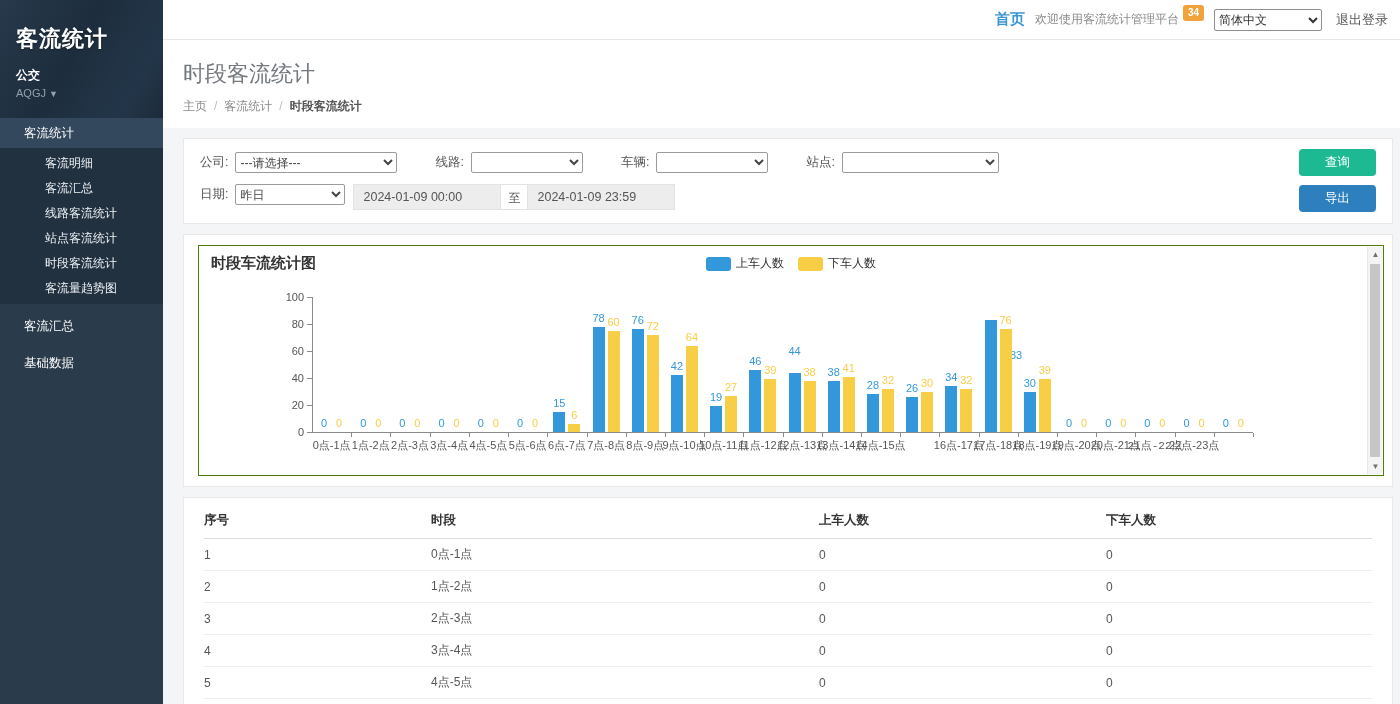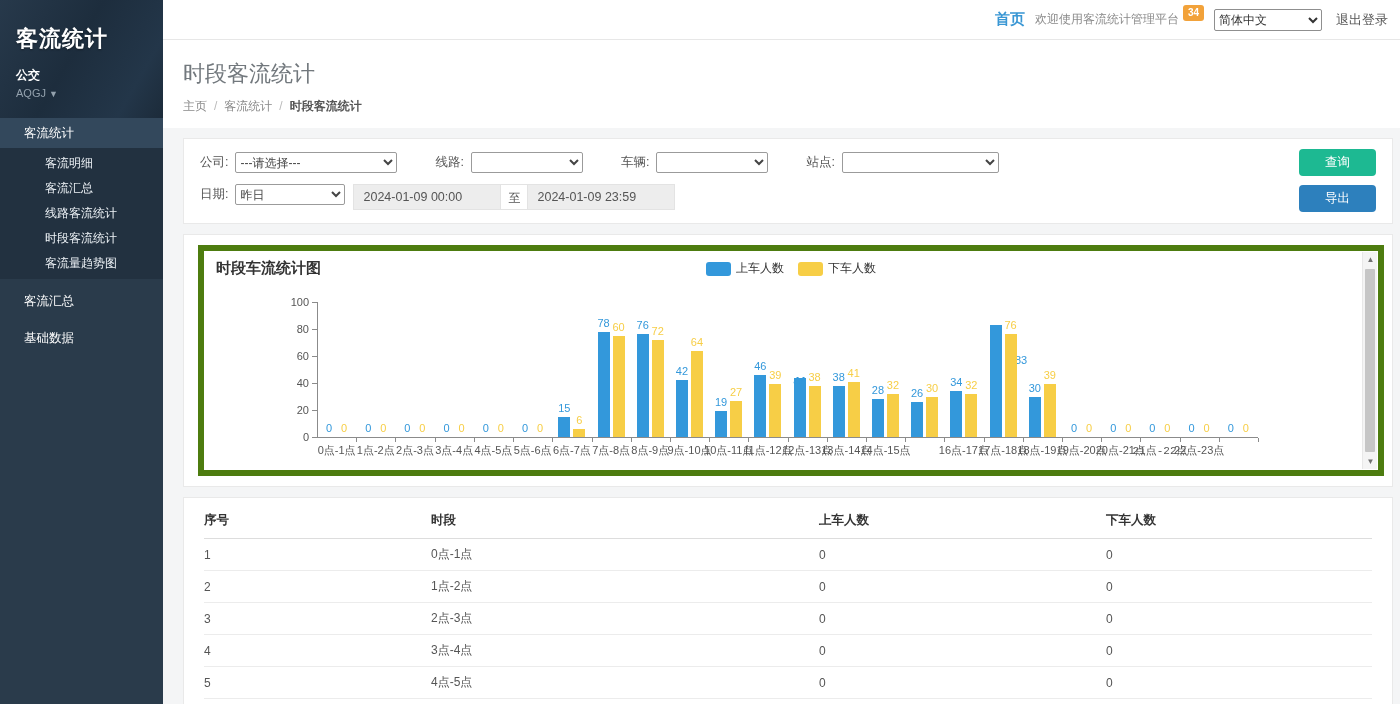--- a/index.html
+++ b/index.html
@@ -49,21 +49,21 @@
   .date-input { width:148px; height:26px; background:#ededed; border:1px solid #e3e3e3; color:#555; font-size:12.5px; padding-left:9px; line-height:24px; }
   .date-sep { width:26px; height:26px; background:#fff; border-top:1px solid #e3e3e3; border-bottom:1px solid #e3e3e3; text-align:center; line-height:26px; font-size:12px; color:#555; }
   .date-group { display:flex; margin-left:8px; }
   .filter-buttons { position:absolute; right:16px; top:10px; display:flex; flex-direction:column; gap:9px; }
   .btn { width:77px; height:27px; border:none; border-radius:4px; color:#fff; font-size:12.5px; cursor:pointer; font-family:inherit; }
   .btn-query { background:#1db992; }
   .btn-export { background:#2d80bd; }
 
   
   .chart-card { margin-top:10px; padding:10px 8px 10px 14px; }
-  .chart-box { position:relative; border:6px solid #4d7c0f; height:231px; background:#fff; overflow:hidden; }
+  .chart-box { position:relative; border:1px solid #4d7c0f; height:231px; background:#fff; overflow:hidden; }
   .chart-title { position:absolute; left:12px; top:8px; font-size:15px; font-weight:bold; color:#333; }
   .legend { position:absolute; left:50%; transform:translateX(-50%); top:9px; display:flex; gap:14px; align-items:center; }
   .legend-item { display:flex; align-items:center; gap:5px; font-size:12px; color:#333; }
   .legend-swatch { width:25px; height:14px; border-radius:3px; }
   .axis-line { position:absolute; background:#8b8b8b; }
   .ytick-label { position:absolute; font-size:11px; color:#555; width:34px; text-align:right; }
   .ytick-mark { position:absolute; width:5px; height:1px; background:#8b8b8b; }
   .xtick-mark { position:absolute; width:1px; height:4px; background:#8b8b8b; }
   .bar { position:absolute; width:12px; }
   .bar-label { position:absolute; font-size:11px; width:40px; text-align:center; transform:translateX(-50%); }
@@ -88,20 +88,21 @@
     <div class="brand-title">客流统计</div>
     <div class="org">公交</div>
     <div class="org-code"><span>AQGJ</span><span class="caret">▼</span></div>
   </div>
   <nav id="menu">
       <div class="menu-parent active">客流统计</div>
       <div class="submenu">
         <div class="submenu-item">客流明细</div>
         <div class="submenu-item">客流汇总</div>
         <div class="submenu-item">线路客流统计</div>
+        <div class="submenu-item">站点客流统计</div>
         <div class="submenu-item">时段客流统计</div>
         <div class="submenu-item">客流量趋势图</div>
       </div>
       <div class="menu-section">客流汇总</div>
       <div class="menu-section">基础数据</div>
     </nav>
 </div>
 
 <div class="main">
 
@@ -248,21 +249,21 @@
           <div class="bar-label" style="left: 532.1px; top: 134.6px; color: rgb(247, 206, 70);">27</div>
           <div class="xtick-mark" style="left: 583.5px; top: 187px;"></div>
           <div class="x-label" style="left: 563.9px; top: 192px;">11点-12点</div>
           <div class="bar" style="left: 550.3px; top: 123.9px; height: 62.1px; background: rgb(51, 152, 219);"></div>
           <div class="bar-label" style="left: 556.3px; top: 108.9px; color: rgb(51, 152, 219);">46</div>
           <div class="bar" style="left: 565.3px; top: 133.3px; height: 52.6px; background: rgb(247, 206, 70);"></div>
           <div class="bar-label" style="left: 571.3px; top: 118.3px; color: rgb(247, 206, 70);">39</div>
           <div class="xtick-mark" style="left: 622.7px; top: 187px;"></div>
           <div class="x-label" style="left: 603.1px; top: 192px;">12点-13点</div>
           <div class="bar" style="left: 589.5px; top: 126.6px; height: 59.4px; background: rgb(51, 152, 219);"></div>
-          <div class="bar-label" style="left: 595.5px; top: 124px; color: rgb(51, 152, 219); font-weight: bold;">44</div>
+          <div class="bar-label" style="left: 595.5px; top: 99px; color: rgb(51, 152, 219);">44</div>
           <div class="bar" style="left: 604.5px; top: 134.7px; height: 51.3px; background: rgb(247, 206, 70);"></div>
           <div class="bar-label" style="left: 610.5px; top: 119.7px; color: rgb(247, 206, 70);">38</div>
           <div class="xtick-mark" style="left: 661.9px; top: 187px;"></div>
           <div class="x-label" style="left: 642.3px; top: 192px;">13点-14点</div>
           <div class="bar" style="left: 628.7px; top: 134.7px; height: 51.3px; background: rgb(51, 152, 219);"></div>
           <div class="bar-label" style="left: 634.7px; top: 119.7px; color: rgb(51, 152, 219);">38</div>
           <div class="bar" style="left: 643.7px; top: 130.7px; height: 55.3px; background: rgb(247, 206, 70);"></div>
           <div class="bar-label" style="left: 649.7px; top: 115.7px; color: rgb(247, 206, 70);">41</div>
           <div class="xtick-mark" style="left: 701.1px; top: 187px;"></div>
           <div class="x-label" style="left: 681.5px; top: 192px;">14点-15点</div>

